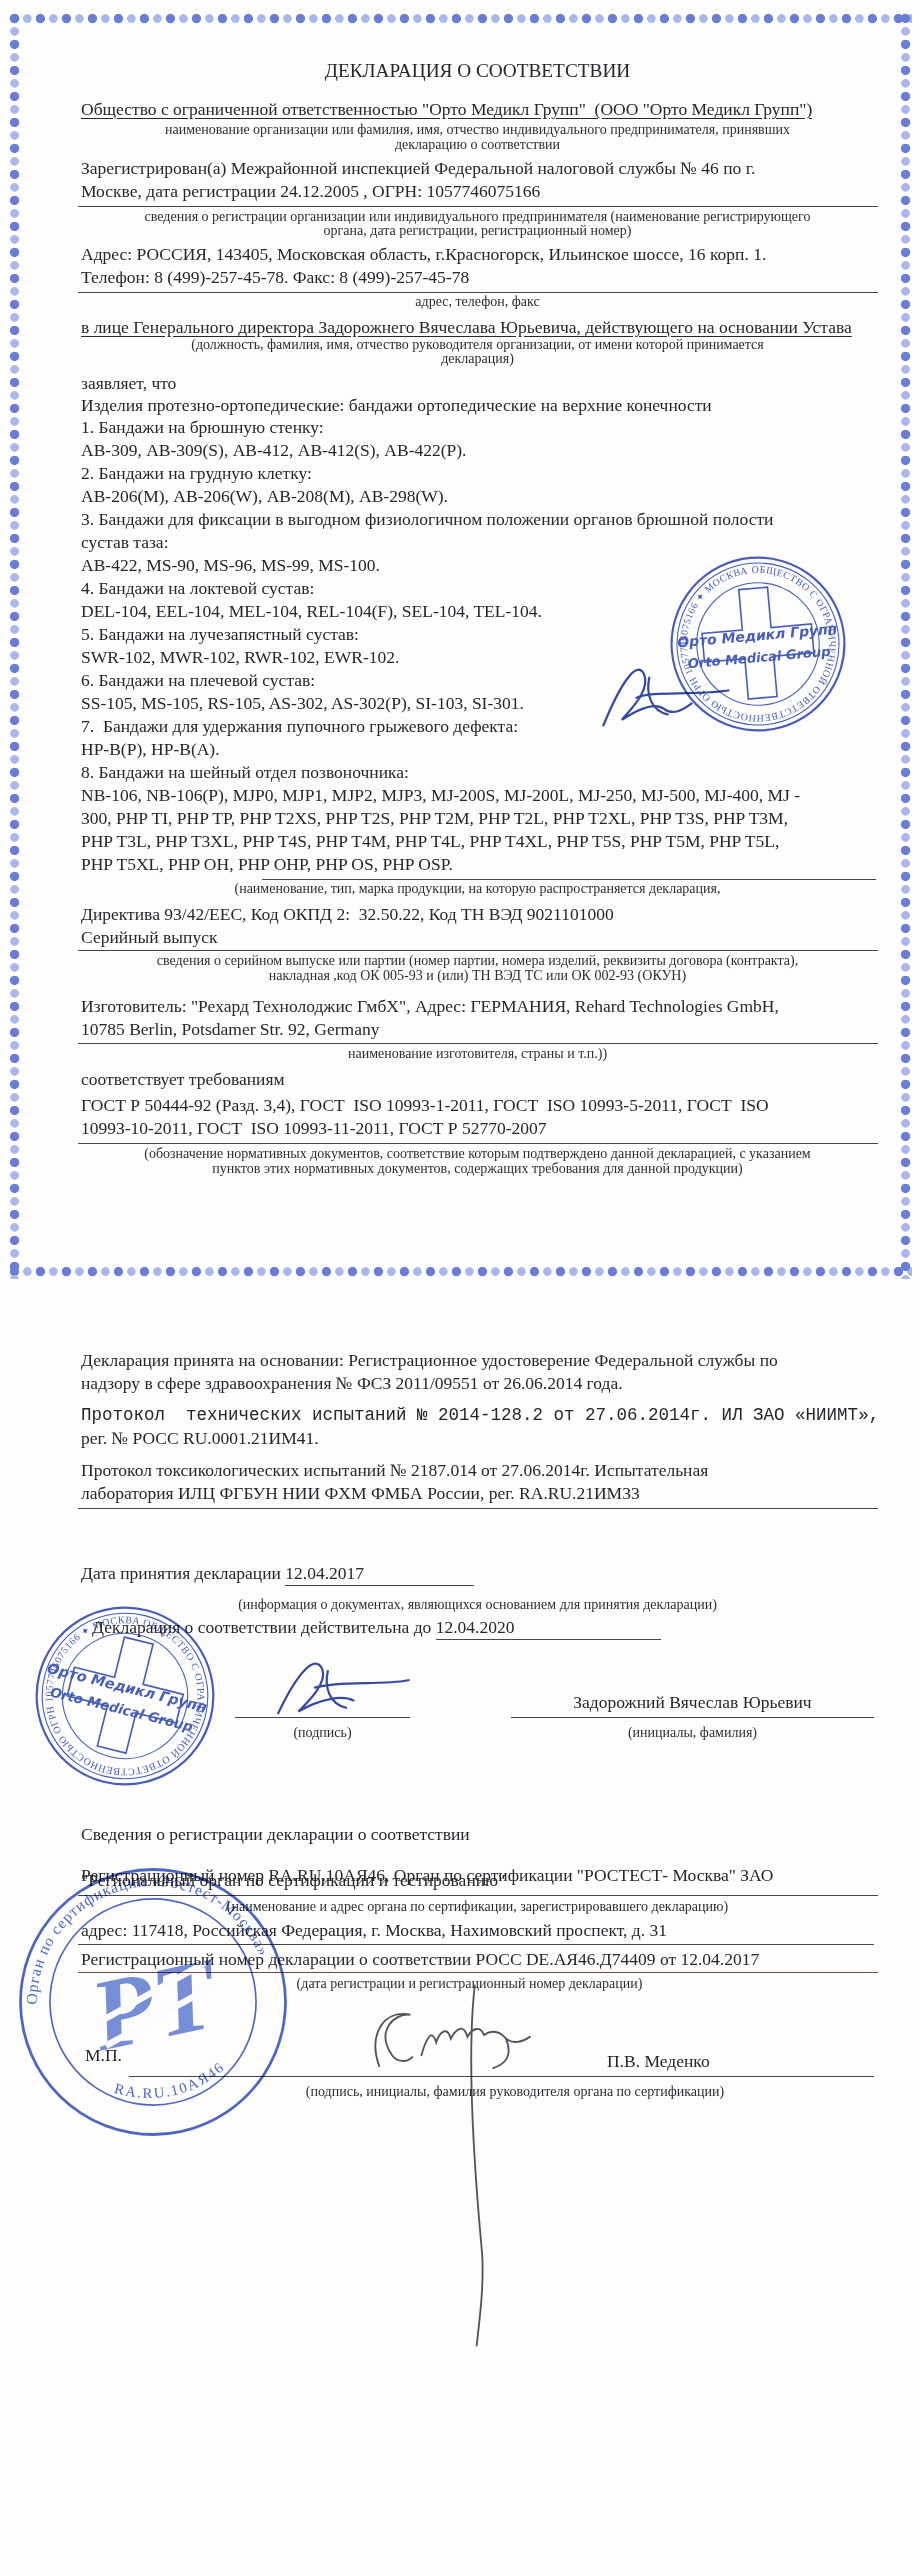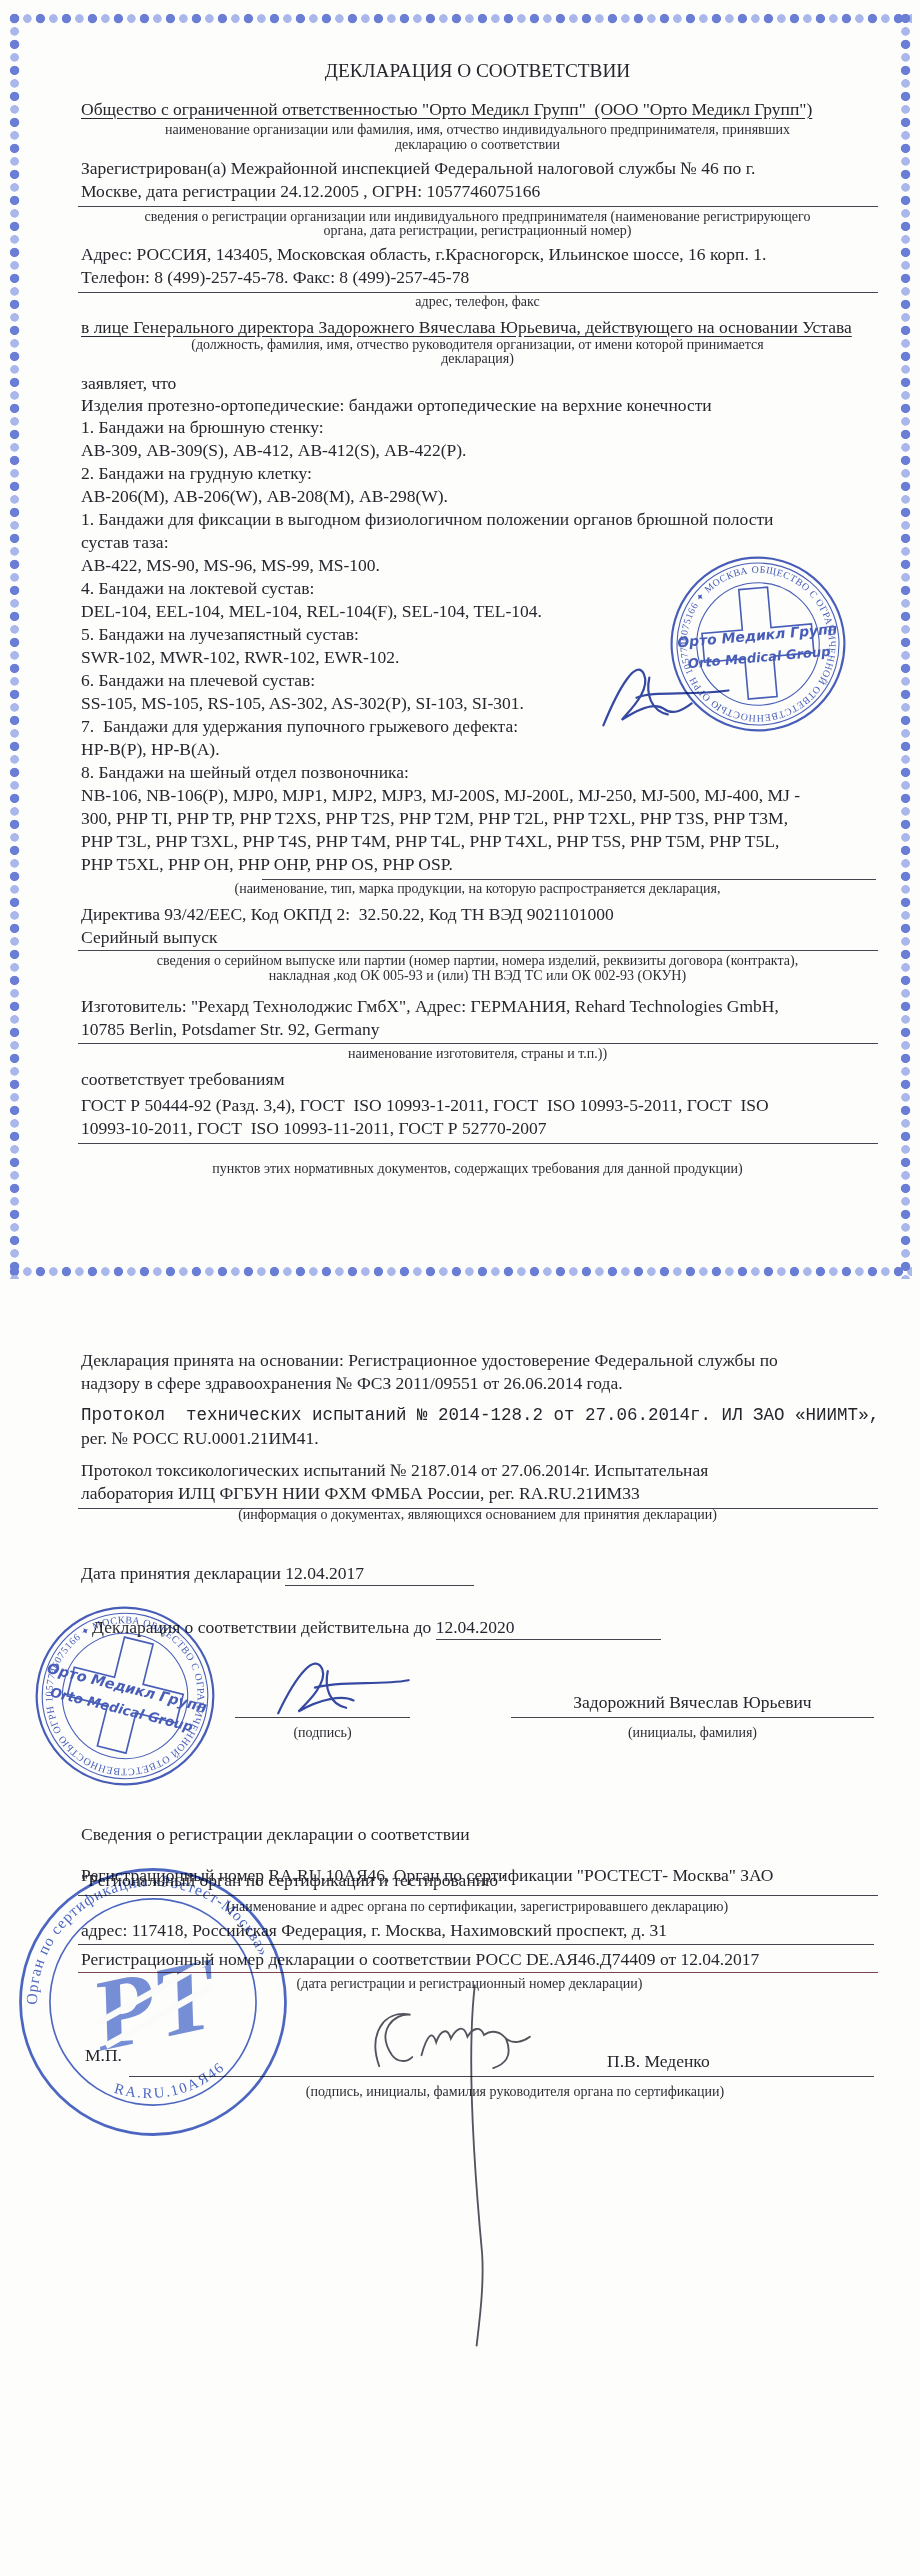--- a/index.html
+++ b/index.html
@@ -59,21 +59,21 @@
   <div class="ln us" style="top:316px;">в лице Генерального директора Задорожнего Вячеслава Юрьевича, действующего на основании Устава</div>
   <div class="ln cap" style="top:338px;">(должность, фамилия, имя, отчество руководителя организации, от имени которой принимается</div>
   <div class="ln cap" style="top:352px;">декларация)</div>
   <div class="ln" style="top:372px;">заявляет, что</div>
   <div class="ln" style="top:394px;">Изделия протезно-ортопедические: бандажи ортопедические на верхние конечности</div>
 
   <div class="ln" style="top:416px;">1. Бандажи на брюшную стенку:</div>
   <div class="ln" style="top:439px;">АВ-309, АВ-309(S), АВ-412, АВ-412(S), АВ-422(Р).</div>
   <div class="ln" style="top:462px;">2. Бандажи на грудную клетку:</div>
   <div class="ln" style="top:485px;">АВ-206(М), АВ-206(W), АВ-208(М), АВ-298(W).</div>
-  <div class="ln" style="top:508px;">1. Бандажи для фиксации в выгодном физиологичном положении органов брюшной полости</div>
+  <div class="ln" style="top:508px;">3. Бандажи для фиксации в выгодном физиологичном положении органов брюшной полости</div>
   <div class="ln" style="top:531px;">сустав таза:</div>
   <div class="ln" style="top:554px;">АВ-422, MS-90, MS-96, MS-99, MS-100.</div>
   <div class="ln" style="top:577px;">4. Бандажи на локтевой сустав:</div>
   <div class="ln" style="top:600px;">DEL-104, EEL-104, MEL-104, REL-104(F), SEL-104, TEL-104.</div>
   <div class="ln" style="top:623px;">5. Бандажи на лучезапястный сустав:</div>
   <div class="ln" style="top:646px;">SWR-102, MWR-102, RWR-102, EWR-102.</div>
   <div class="ln" style="top:669px;">6. Бандажи на плечевой сустав:</div>
   <div class="ln" style="top:692px;">SS-105, MS-105, RS-105, AS-302, AS-302(P), SI-103, SI-301.</div>
   <div class="ln" style="top:715px;">7.  Бандажи для удержания пупочного грыжевого дефекта:</div>
   <div class="ln" style="top:738px;">HP-B(P), HP-B(A).</div>
@@ -91,20 +91,21 @@
   <div class="ln cap" style="top:954px;">сведения о серийном выпуске или партии (номер партии, номера изделий, реквизиты договора (контракта),</div>
   <div class="ln cap" style="top:969px;">накладная ,код ОК 005-93 и (или) ТН ВЭД ТС или ОК 002-93 (ОКУН)</div>
   <div class="ln" style="top:995px;">Изготовитель: "Рехард Технолоджис ГмбХ", Адрес: ГЕРМАНИЯ, Rehard Technologies GmbH,</div>
   <div class="ln" style="top:1018px;">10785 Berlin, Potsdamer Str. 92, Germany</div>
   <div class="hr" style="left:78px;top:1043px;width:800px;"></div>
   <div class="ln cap" style="top:1047px;">наименование изготовителя, страны и т.п.))</div>
   <div class="ln" style="top:1068px;">соответствует требованиям</div>
   <div class="ln" style="top:1094px;">ГОСТ Р 50444-92 (Разд. 3,4), ГОСТ  ISO 10993-1-2011, ГОСТ  ISO 10993-5-2011, ГОСТ  ISO</div>
   <div class="ln" style="top:1117px;">10993-10-2011, ГОСТ  ISO 10993-11-2011, ГОСТ Р 52770-2007</div>
   <div class="hr" style="left:78px;top:1143px;width:800px;"></div>
+  <div class="ln cap" style="top:1147px;">(обозначение нормативных документов, соответствие которым подтверждено данной декларацией, с указанием</div>
   <div class="ln cap" style="top:1162px;">пунктов этих нормативных документов, содержащих требования для данной продукции)</div>
 
   <svg class="stamp" style="left:668px;top:554px;transform:rotate(-5deg);" width="180" height="180" viewBox="0 0 200 200">
     <circle cx="100" cy="100" r="96" fill="none" stroke="#3a52b5" stroke-width="2.4"></circle>
     <circle cx="100" cy="100" r="90" fill="none" stroke="#3a52b5" stroke-width="1.2"></circle>
     <circle cx="100" cy="100" r="68" fill="none" stroke="#3a52b5" stroke-width="1.2"></circle>
     <defs>
         <path id="arcA" d="M 100 21 a 79 79 0 1 1 -0.01 0"></path>
       </defs>
     <text font-size="11" letter-spacing="0.6" fill="#3a52b5"><textPath href="#arcA">ОБЩЕСТВО С ОГРАНИЧЕННОЙ ОТВЕТСТВЕННОСТЬЮ ОГРН 1057746075166 ✦ МОСКВА ✦</textPath></text>
@@ -121,21 +122,21 @@
     </g>
   </svg>
 
   <div class="ln" style="top:1349px;">Декларация принята на основании: Регистрационное удостоверение Федеральной службы по</div>
   <div class="ln" style="top:1372px;">надзору в сфере здравоохранения № ФСЗ 2011/09551 от 26.06.2014 года.</div>
   <div class="ln" style="top:1404px;font-family:Liberation Mono, monospace;">Протокол  технических испытаний № 2014-128.2 от 27.06.2014г. ИЛ ЗАО «НИИМТ»,</div>
   <div class="ln" style="top:1427px;">рег. № РОСС RU.0001.21ИМ41.</div>
   <div class="ln" style="top:1459px;">Протокол токсикологических испытаний № 2187.014 от 27.06.2014г. Испытательная</div>
   <div class="ln" style="top:1482px;">лаборатория ИЛЦ ФГБУН НИИ ФХМ ФМБА России, рег. RA.RU.21ИМ33</div>
   <div class="hr" style="left:78px;top:1508px;width:800px;"></div>
-  <div class="ln cap" style="top:1508px;">(информация о документах, являющихся основанием для принятия декларации)</div>
+  <div class="ln cap" style="top:1598px;">(информация о документах, являющихся основанием для принятия декларации)</div>
 
   <div class="ln" style="top:1562px;"><span>Дата принятия декларации </span><span class="dateu">12.04.2017</span></div>
   <div class="ln" style="top:1616px;margin-left:11px;"><span>Декларация о соответствии действительна до </span><span class="dateu w">12.04.2020</span></div>
 
   <div class="hr" style="left:235px;top:1717px;width:175px;"></div>
   <div class="hr" style="left:511px;top:1717px;width:363px;"></div>
   <div class="ln ctr" style="top:1691px;left:511px;width:363px;">Задорожний Вячеслав Юрьевич</div>
   <div class="ln cap" style="top:1726px;left:235px;width:175px;">(подпись)</div>
   <div class="ln cap" style="top:1726px;left:511px;width:363px;">(инициалы, фамилия)</div>
 

